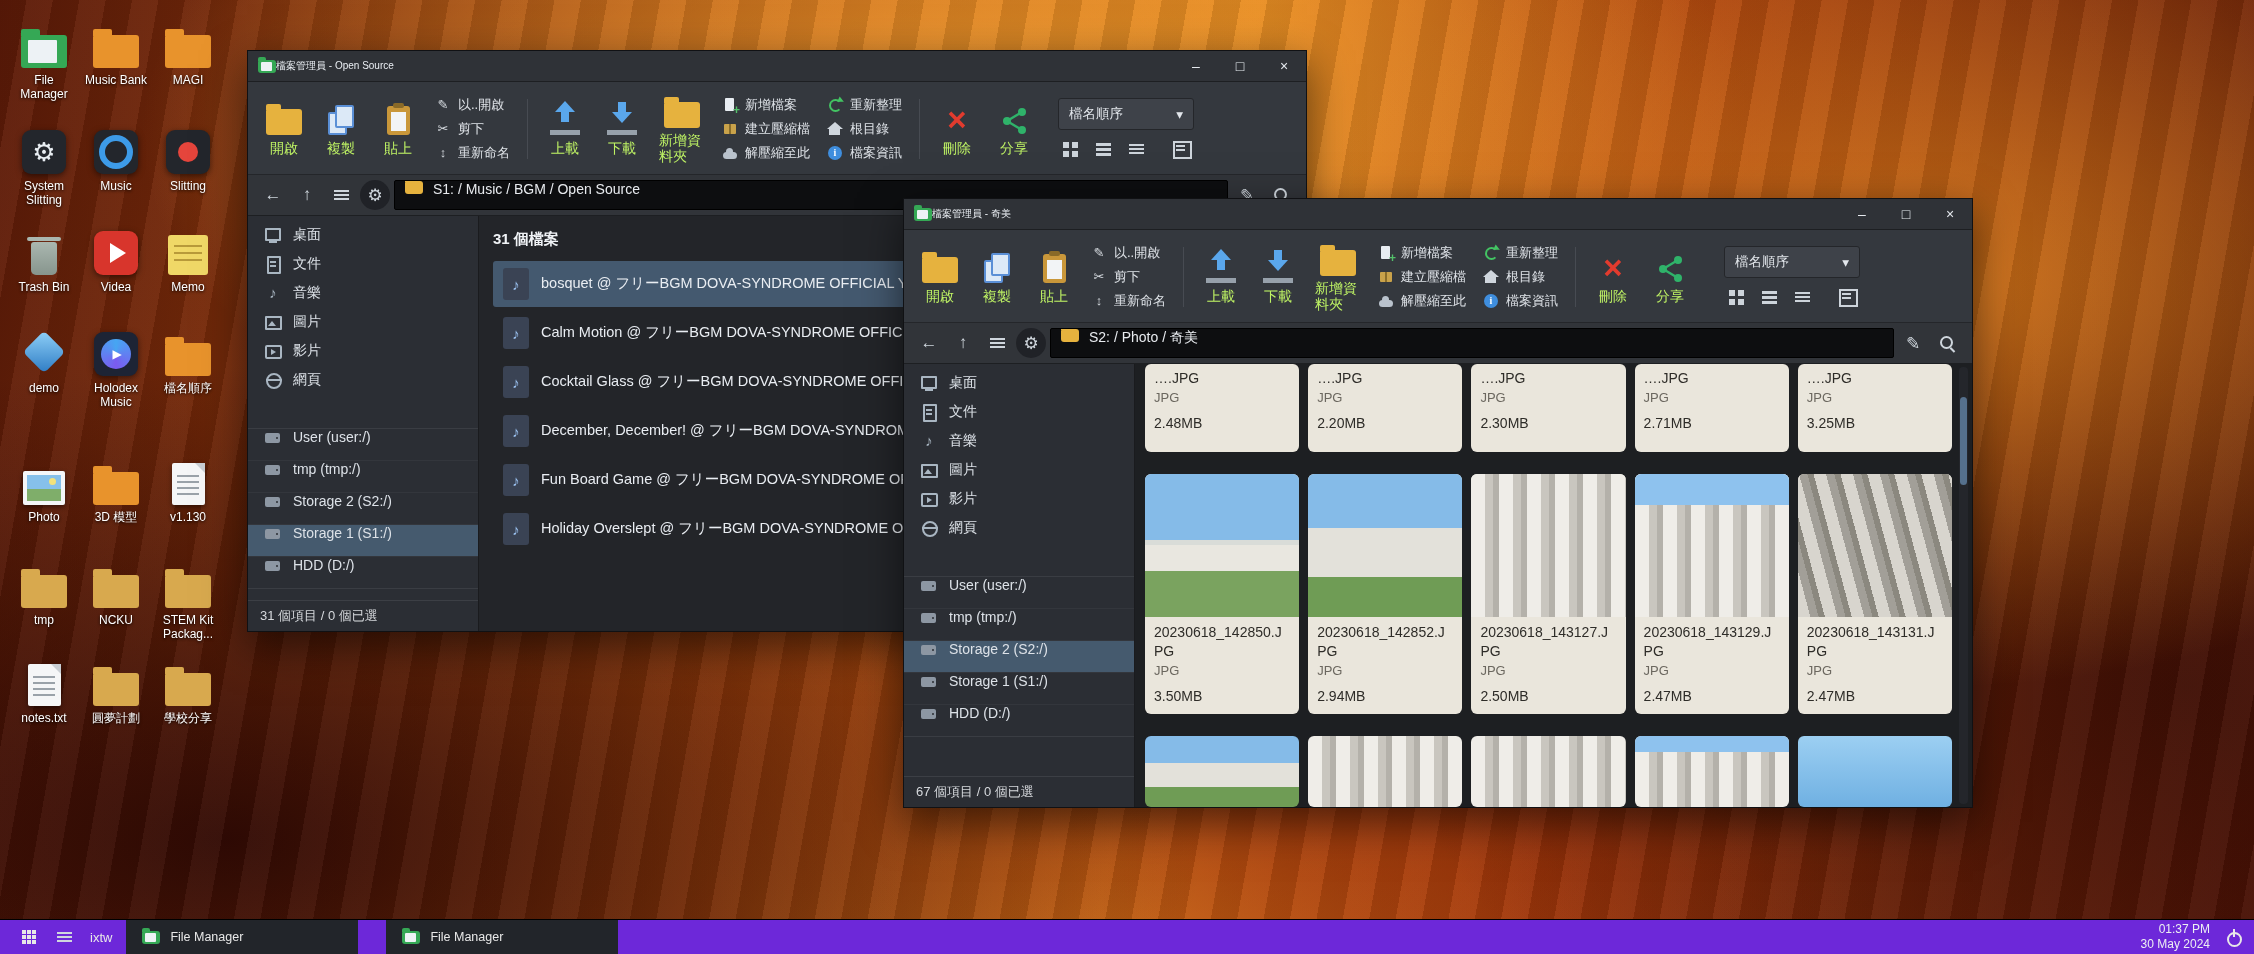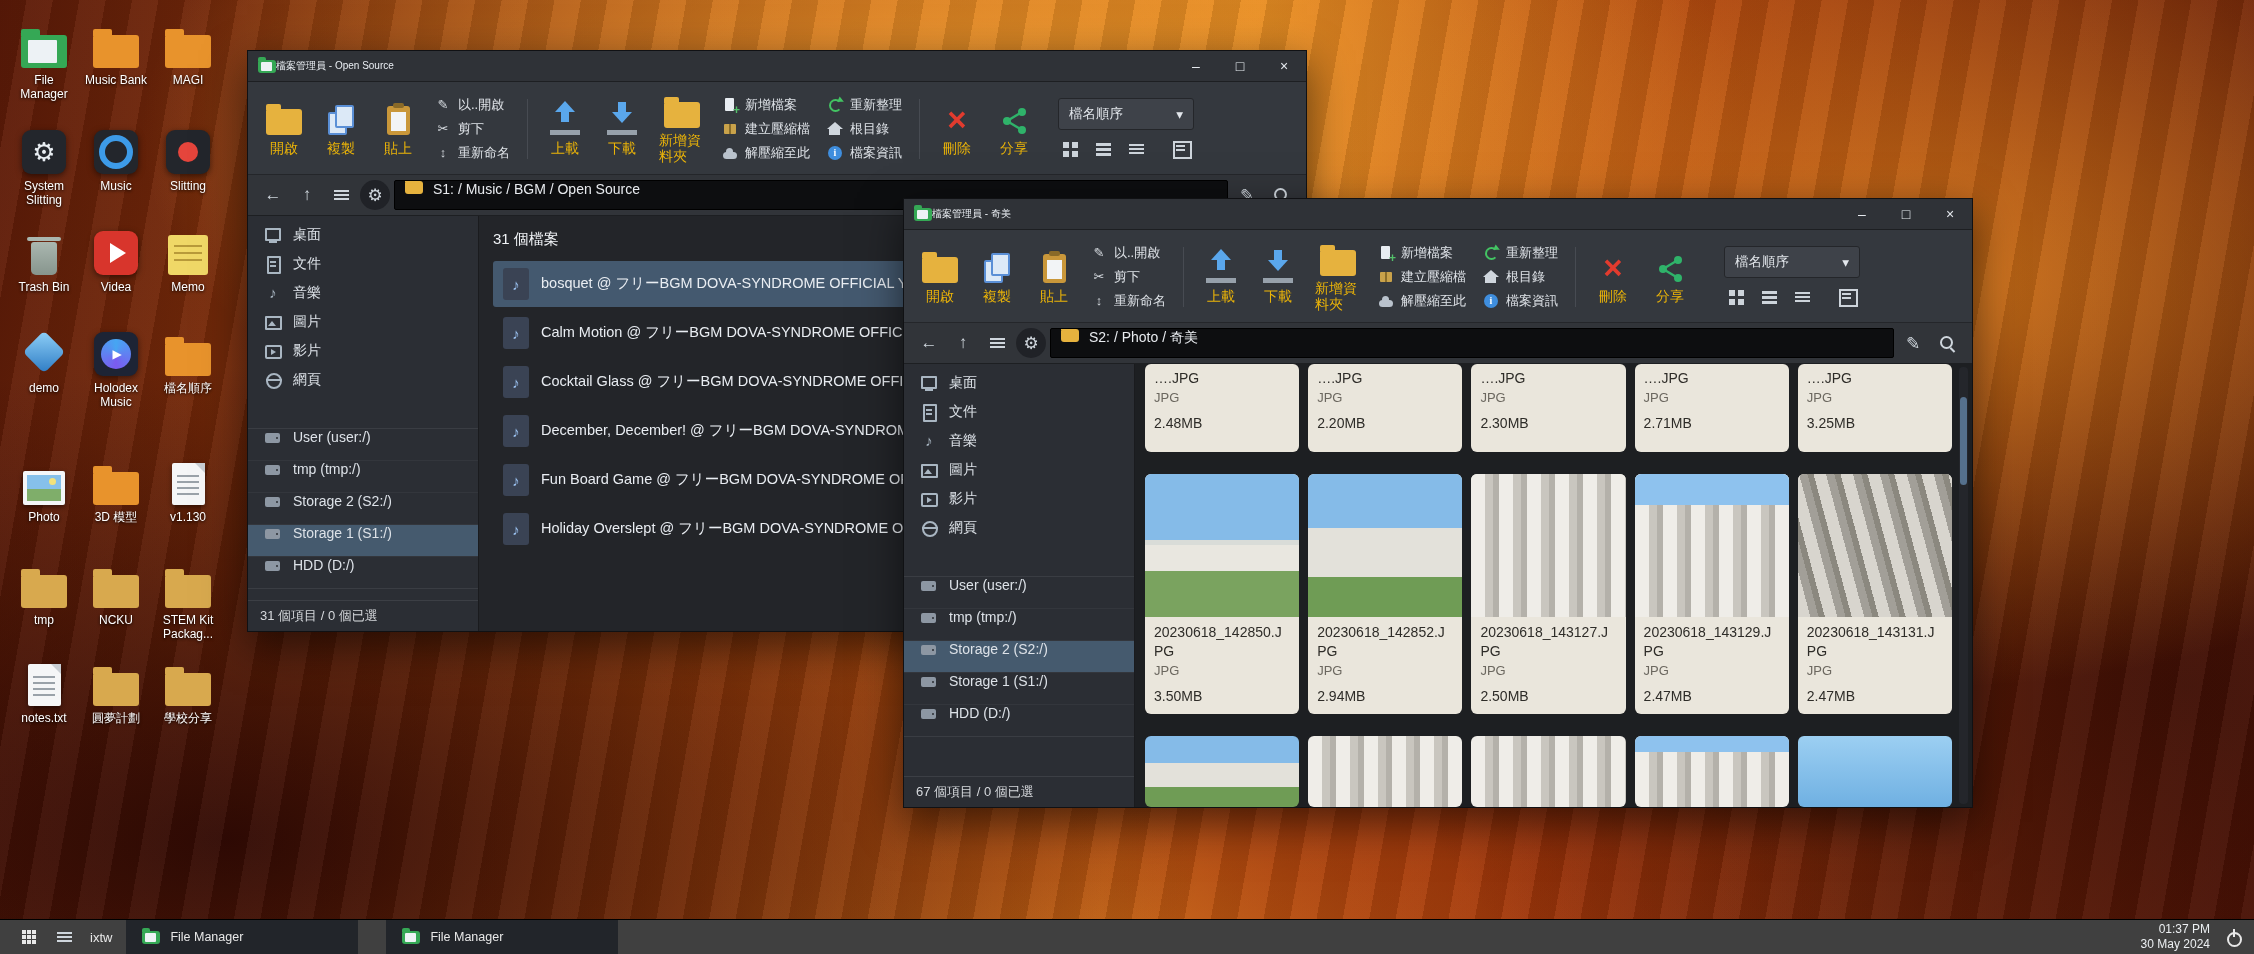--- a/index.html
+++ b/index.html
@@ -53,21 +53,21 @@
   .dkdoc::before{content:"";position:absolute;right:0;top:0;border-top:10px solid #c9ced3;border-left:10px solid transparent}
   .dkdoc::after{content:"";position:absolute;left:5px;top:12px;width:22px;height:2px;background:#9aa2a9;box-shadow:0 6px 0 #9aa2a9,0 12px 0 #9aa2a9,0 18px 0 #9aa2a9}
 
   
   .window{position:absolute;background:#2b2e33;border:1px solid #101114;box-shadow:0 14px 40px rgba(0,0,0,.55);display:flex;flex-direction:column;color:#e6eaef}
   .titlebar{height:30px;background:#2f3237;display:flex;align-items:center;padding:0 0 0 10px;flex:0 0 30px;border-bottom:1px solid #1d1f22}
   .titlebar .title{font-size:10px;color:#e9edf2;flex:1;white-space:nowrap;overflow:hidden}
   .wbtn{width:44px;height:30px;display:flex;align-items:center;justify-content:center;font-size:14px;color:#e5e9ee}
   .toolbar{height:86px;flex:0 0 86px;background:#34383e;display:flex;align-items:center;gap:17px;padding:4px 16px 2px;border-bottom:1px solid #24262a}
   .tbtn{display:flex;flex-direction:column;align-items:center;gap:5px;min-width:40px}
-  .tb-lbl{font-size:14px;color:#eab308;white-space:nowrap}
+  .tb-lbl{font-size:14px;color:#bef264;white-space:nowrap}
   .tb-lbl.two{width:46px;white-space:normal;text-align:left;line-height:1.1}
   .tstack{display:flex;flex-direction:column;justify-content:center;gap:3px}
   .trow{display:flex;align-items:center;gap:7px;height:21px;font-size:13px;color:#dfe3e8;white-space:nowrap}
   .tsep{width:1px;height:60px;background:#474b52}
   .tb-ic{height:34px;display:flex;align-items:flex-end;justify-content:center}
   .tb-copy{position:relative;width:26px;height:30px}
   .tb-copy::before,.tb-copy::after{content:"";position:absolute;width:15px;height:19px;background:#dce9f7;border:2px solid #5a8fd6;border-radius:2px}
   .tb-copy::before{left:0;top:7px}.tb-copy::after{left:7px;top:0}
   .tb-paste{position:relative;width:23px;height:29px;background:#c9973a;border-radius:3px}
   .tb-paste::before{content:"";position:absolute;left:4px;top:6px;width:15px;height:19px;background:#f2f4f6}
@@ -135,21 +135,21 @@
   .s-pic::after{content:"";position:absolute;left:4px;top:8px;border-left:4px solid transparent;border-right:4px solid transparent;border-bottom:5px solid currentColor}
   .s-video::before{content:"";position:absolute;left:1px;top:3px;width:13px;height:10px;border:2px solid currentColor;border-radius:2px}
   .s-video::after{content:"";position:absolute;left:7px;top:7px;border-left:5px solid currentColor;border-top:3px solid transparent;border-bottom:3px solid transparent}
   .s-web::before{content:"";position:absolute;left:2px;top:2px;width:12px;height:12px;border:2px solid currentColor;border-radius:50%}
   .s-web::after{content:"";position:absolute;left:2px;top:8px;width:16px;height:2px;background:currentColor}
   .s-drive::before{content:"";position:absolute;left:1px;top:4px;width:15px;height:10px;background:#8d97a3;border-radius:2px}
   .s-drive::after{content:"";position:absolute;right:4px;top:8px;width:2px;height:2px;background:#2b2e33;border-radius:50%}
 
   
   .filelist{flex:1;background:#232529;padding:8px 10px 0 14px;min-width:0;overflow:hidden}
-  .flheader{font-size:15px;font-weight:normal;color:#f0f3f6;margin:6px 0 12px}
+  .flheader{font-size:15px;font-weight:bold;color:#f0f3f6;margin:6px 0 12px}
   .fitem{display:flex;align-items:center;gap:12px;padding:7px 10px;border-radius:3px;margin-bottom:3px;max-width:720px}
   .fitem.sel{background:#44596f}
   .mp3ic{width:26px;height:32px;background:#3a4354;border-radius:3px;color:#9cc3f2;font-size:15px;display:flex;align-items:center;justify-content:center;flex:0 0 26px}
   .fname{font-size:14.5px;line-height:1.35;color:#e9edf2;max-width:620px;word-break:break-all}
 
   
   .gridwrap{position:relative;flex:1;background:#1d1f22;padding:0 20px 0 10px;display:flex;flex-direction:column;row-gap:22px;overflow:hidden;min-width:0}
   .grow{display:grid;grid-template-columns:repeat(5,1fr);column-gap:9px}
   .grow.bottom{flex:1;overflow:hidden}
   .card{background:#eae6dc;color:#2e2c28;border-radius:6px;overflow:hidden;display:flex;flex-direction:column}
@@ -166,21 +166,21 @@
   .th-a{background:linear-gradient(#85bbe8 0 46%,#d9dcd8 46% 50%,#e9e7e0 50% 68%,#7aa35f 68% 100%)}
   .th-b{background:linear-gradient(#85bbe8 0 38%,#e3e1da 38% 72%,#6f9c55 72% 100%)}
   .th-cols{background:repeating-linear-gradient(90deg,#efede8 0 14px,#c9c6bf 14px 22px,#b4b1aa 22px 28px)}
   .th-cols-sky{background:linear-gradient(#8ec2ee 0 22%,rgba(0,0,0,0) 22%),repeating-linear-gradient(90deg,#efede8 0 14px,#c9c6bf 14px 22px,#b4b1aa 22px 28px)}
   .th-cols-dark{background:repeating-linear-gradient(75deg,#d8d5ce 0 12px,#a29f98 12px 20px,#8b887f 20px 26px)}
   .th-sky{background:linear-gradient(#9ccff2,#6fb0e2)}
   .vscroll{position:absolute;right:4px;top:3px;bottom:3px;width:9px;background:#24262b;border-radius:4px}
   .vthumb{position:absolute;left:1px;right:1px;top:30px;height:88px;background:#55708c;border-radius:4px}
 
   
-  .taskbar{position:absolute;left:0;right:0;bottom:0;height:34px;background:#404040;border-top:1px solid #000;display:flex;align-items:center;padding:0 12px;z-index:50;color:#e8e8e8}
+  .taskbar{position:absolute;left:0;right:0;bottom:0;height:34px;background:#6d28d9;border-top:1px solid #000;display:flex;align-items:center;padding:0 12px;z-index:50;color:#e8e8e8}
   .tb-item{display:flex;align-items:center;justify-content:center;height:100%;padding:0 10px}
   .start-dots{width:15px;height:15px;position:relative;color:#e8e8e8}
   .start-dots::before{content:"";position:absolute;left:0;top:0;width:4px;height:4px;background:currentColor;box-shadow:5px 0 currentColor,10px 0 currentColor,0 5px currentColor,5px 5px currentColor,10px 5px currentColor,0 10px currentColor,5px 10px currentColor,10px 10px currentColor}
   .ime{font-size:13px;margin:0 14px 0 8px}
   .task{display:flex;align-items:center;gap:10px;height:100%;padding:0 16px;background:#22252a;min-width:200px;margin-right:28px;font-size:12.5px}
   .clockblock{margin-left:auto;text-align:right;font-size:12px;line-height:1.25;color:#eceff2}
   .power-ic{position:relative;width:16px;height:16px;margin-left:16px}
   .power-ic::before{content:"";position:absolute;left:1px;top:3px;width:11px;height:11px;border:2px solid #e8e8e8;border-radius:50%}
   .power-ic::after{content:"";position:absolute;left:7px;top:0;width:2px;height:8px;background:#e8e8e8}
 </style>

